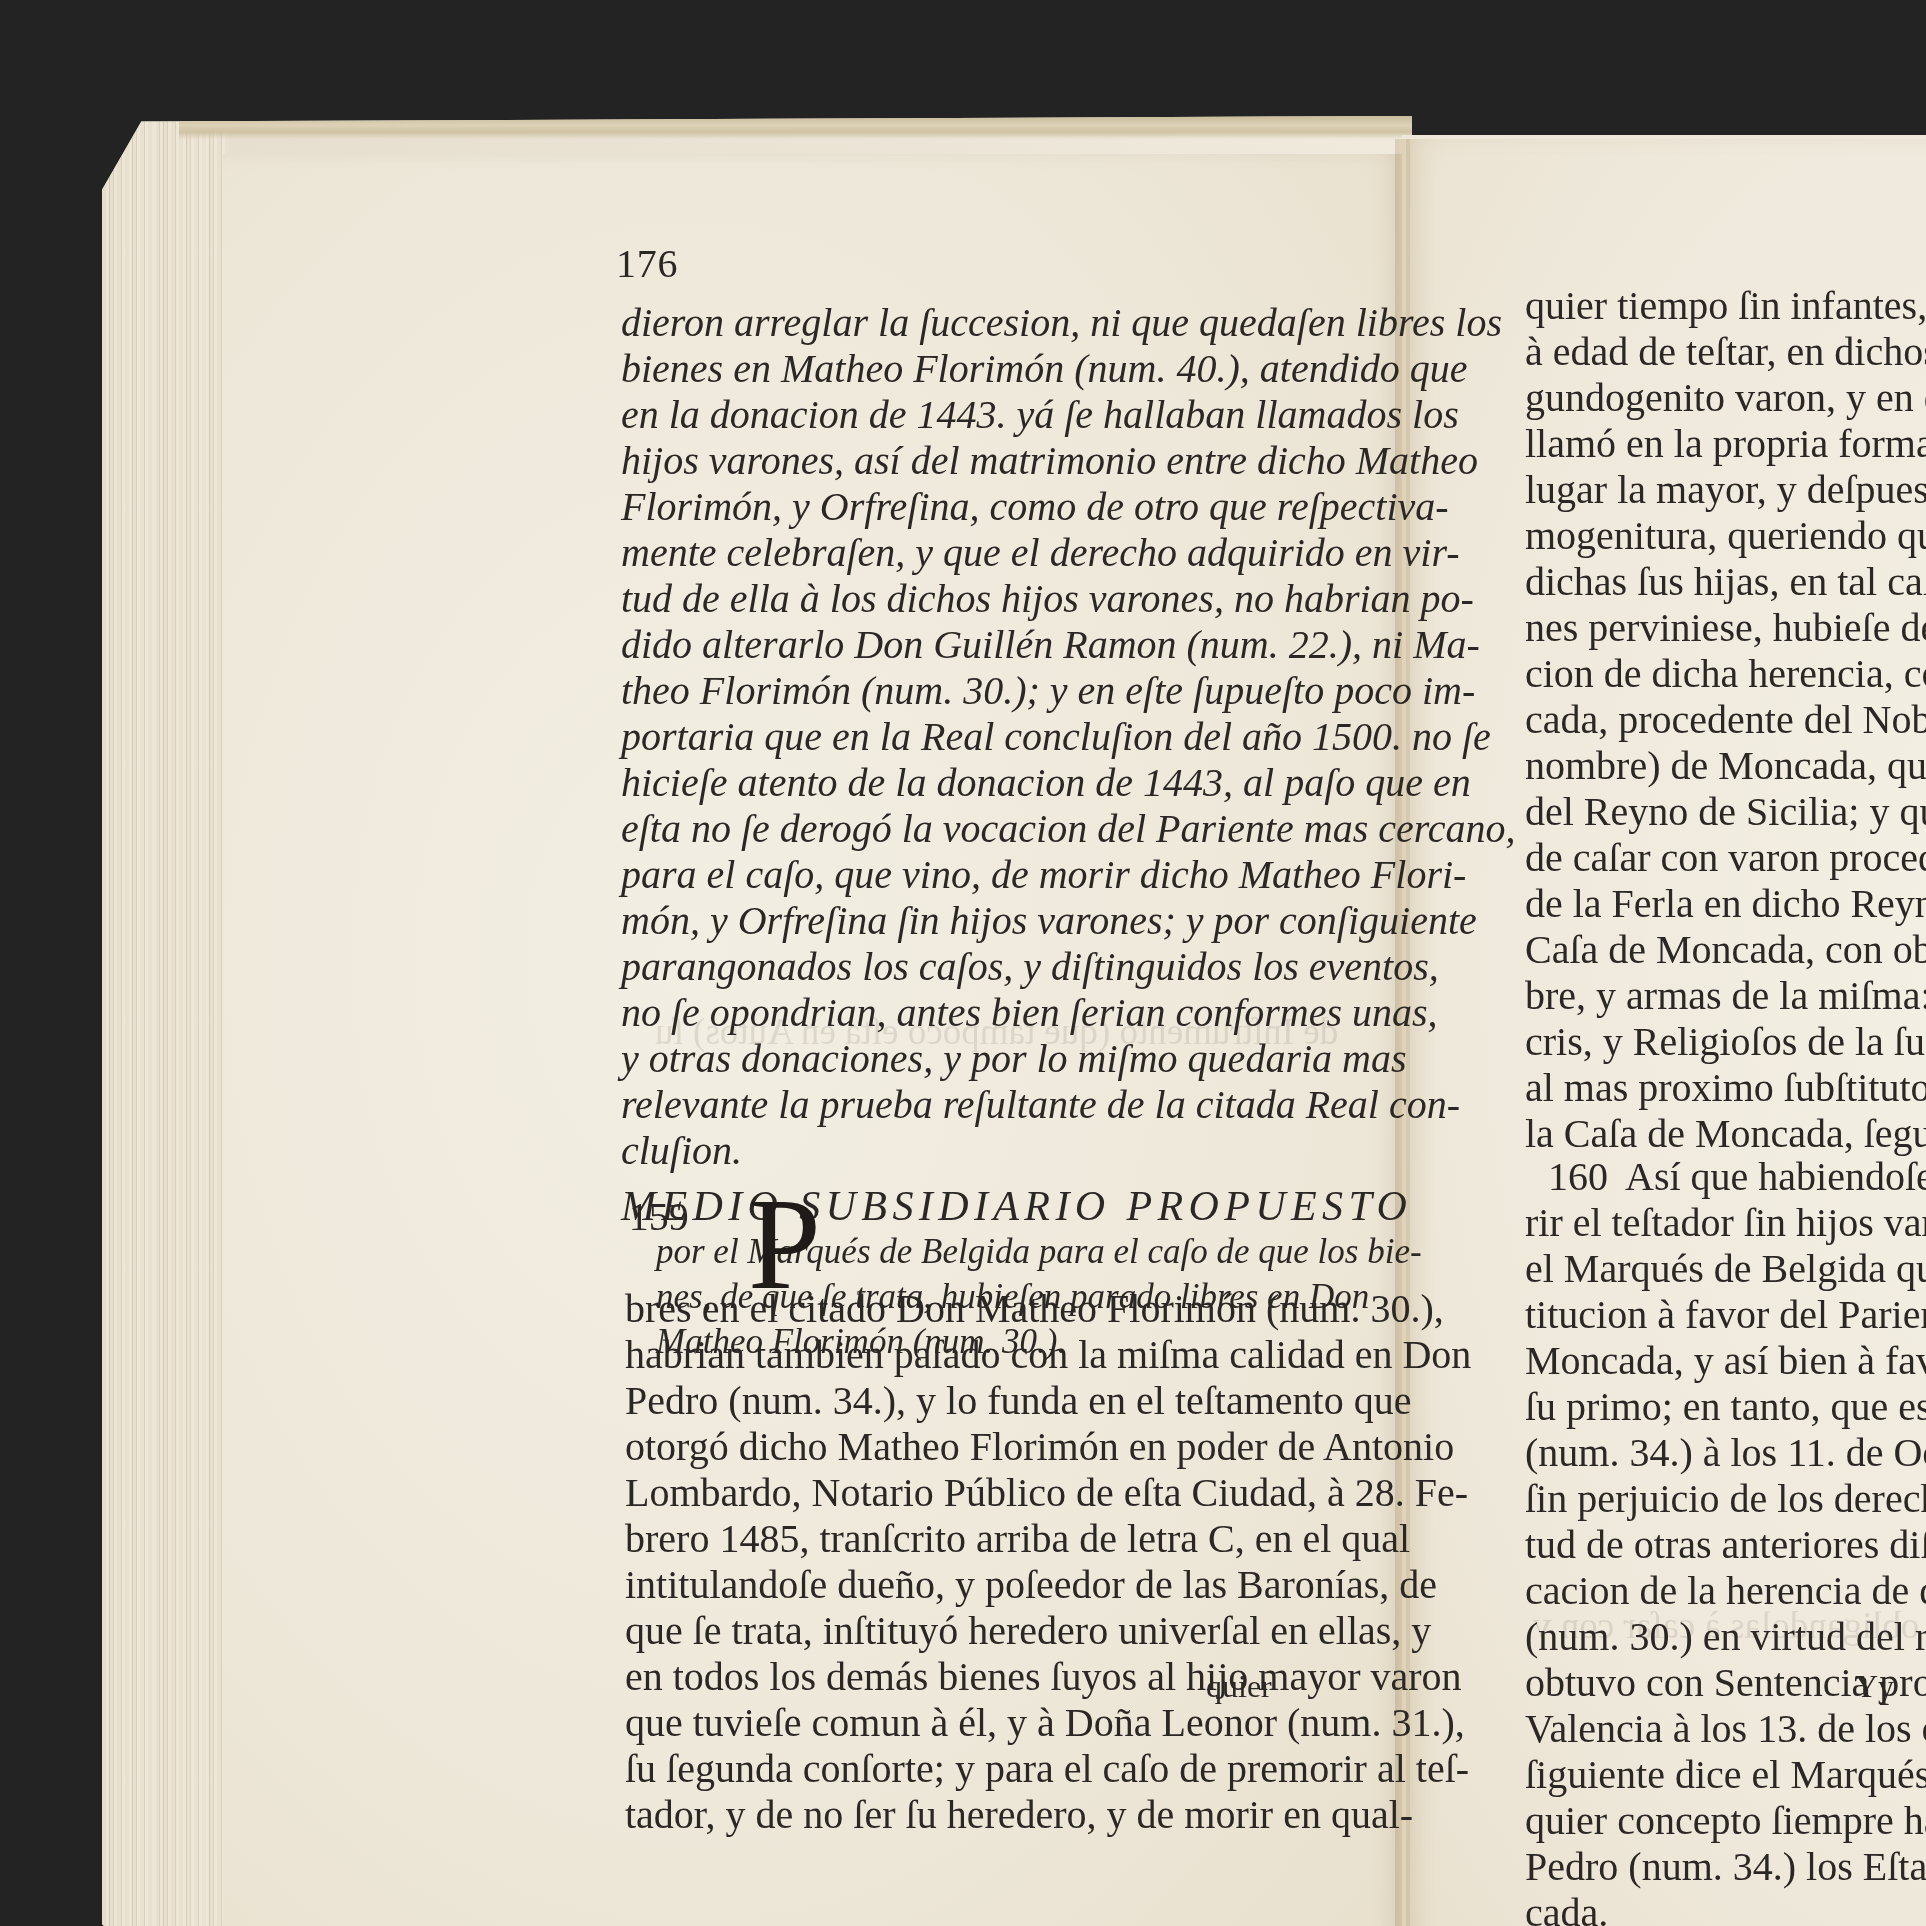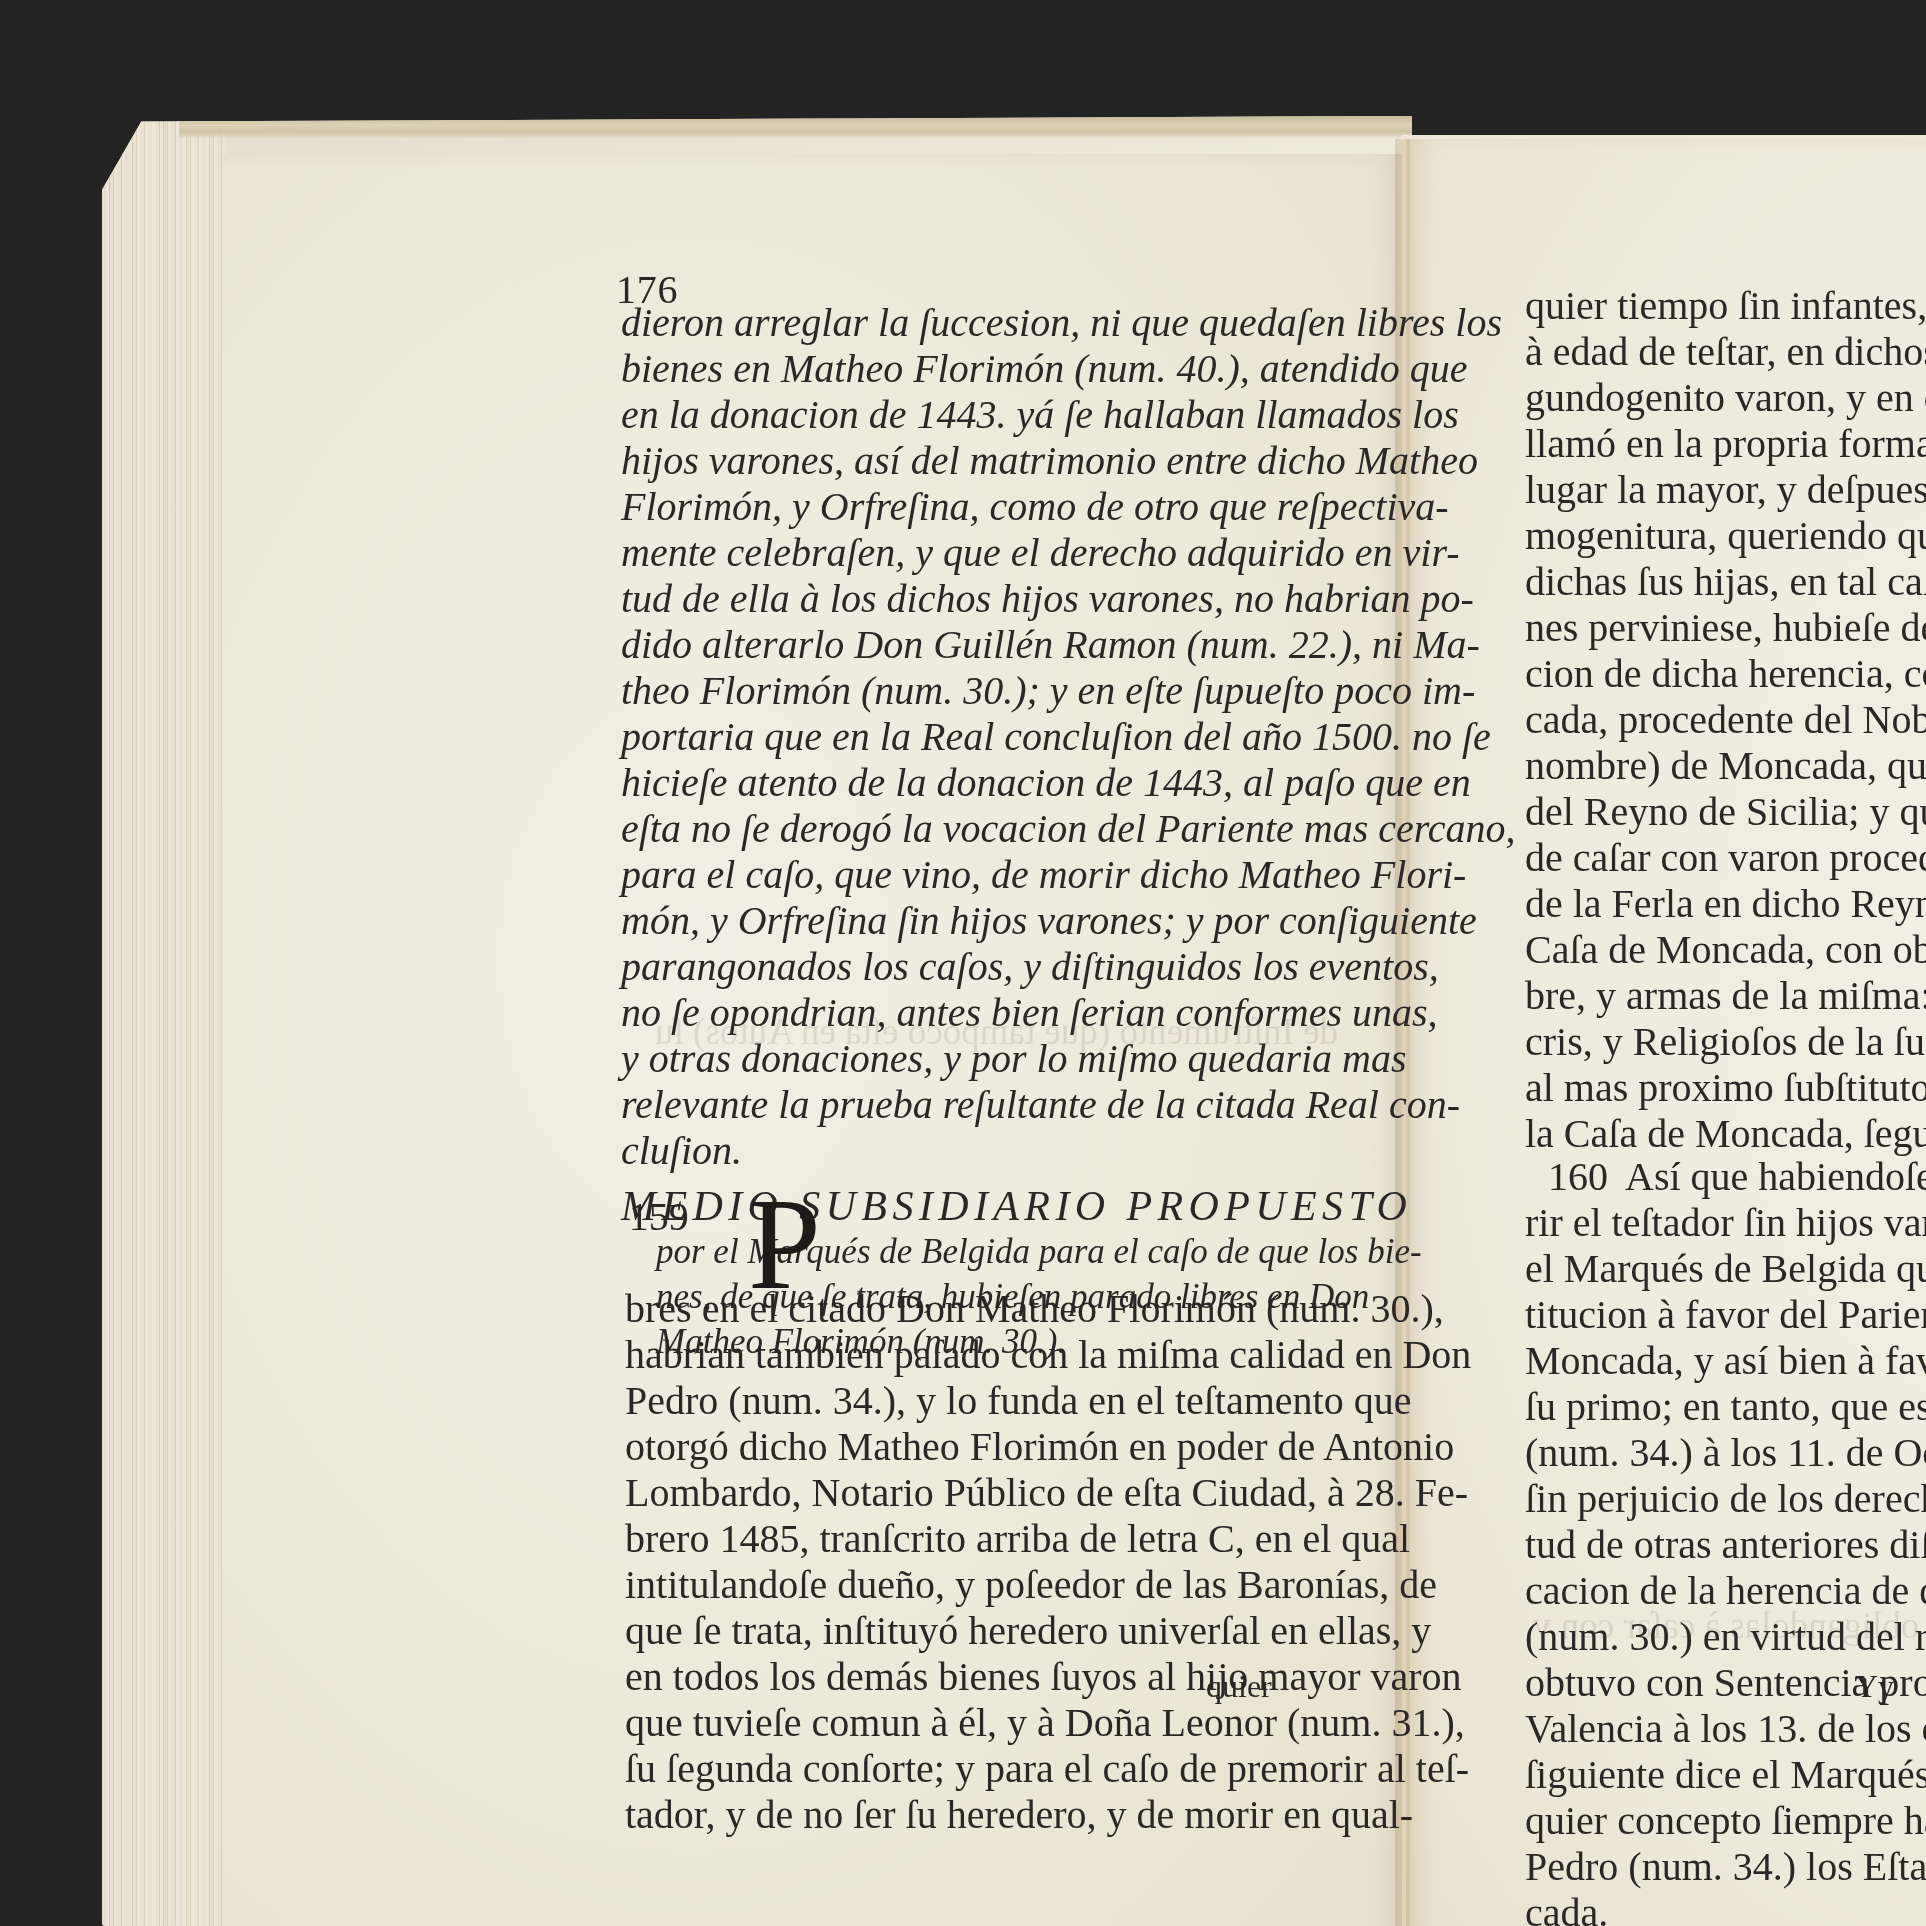--- a/index.html
+++ b/index.html
@@ -77,21 +77,21 @@
 <div class="stack-left"></div>
 <div class="stack-right"></div>
 <div class="page-left"></div>
 <div class="page-right"></div>
 <div class="gutter"></div>
 
 <div class="bleed" style="left:655px;top:1009px;">de Inſtrumento (que tampoco eſta en Autos) ſu</div>
 
 <div class="bleed" style="left:1533px;top:1603px;">cion de las hijas, obligandolas à caſar con v</div>
 
-<div class="folio" style="left:616px;top:266px;">176</div>
+<div class="folio" style="left:616px;top:240px;">176</div>
 
 <div class="col" style="left:621px;top:300px;width:724px;font-style:italic;">
   <span class="line">dieron arreglar la ſuccesion, ni que quedaſen libres los</span>
   <span class="line">bienes en Matheo Florimón (num. 40.), atendido que</span>
   <span class="line">en la donacion de 1443. yá ſe hallaban llamados los</span>
   <span class="line">hijos varones, así del matrimonio entre dicho Matheo</span>
   <span class="line">Florimón, y Orfreſina, como de otro que reſpectiva-</span>
   <span class="line">mente celebraſen, y que el derecho adquirido en vir-</span>
   <span class="line">tud de ella à los dichos hijos varones, no habrian po-</span>
   <span class="line">dido alterarlo Don Guillén Ramon (num. 22.), ni Ma-</span>

